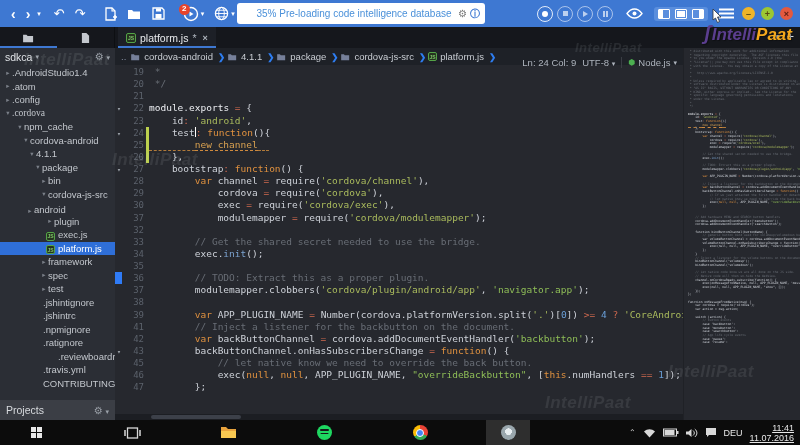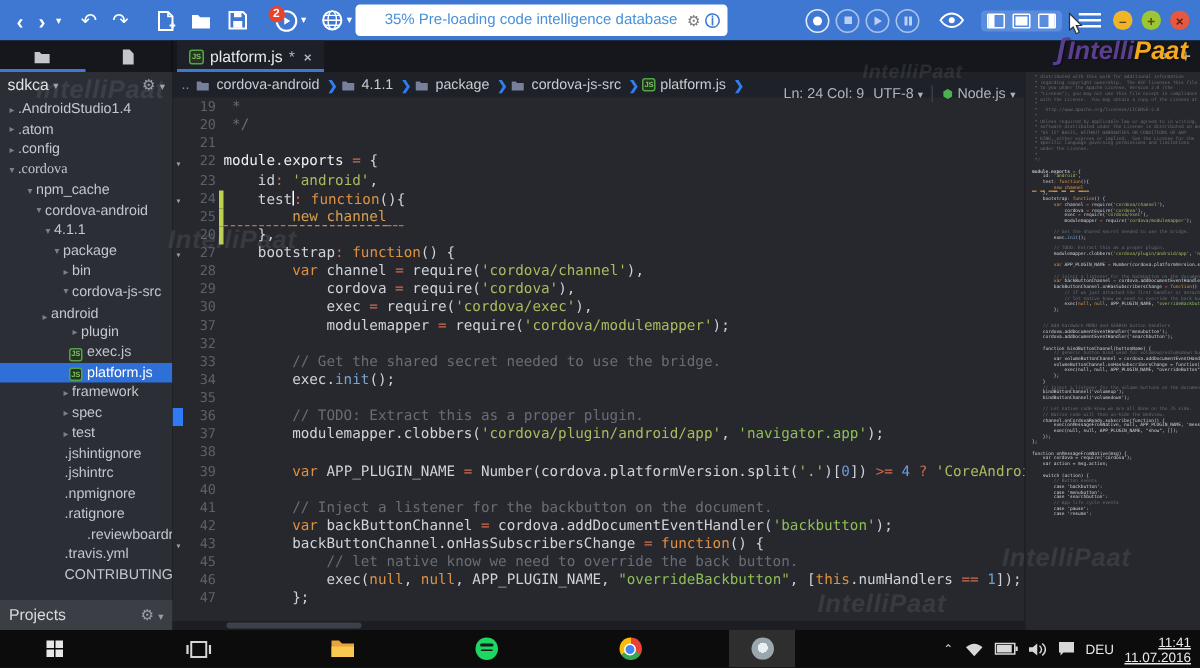--- a/index.html
+++ b/index.html
@@ -419,21 +419,20 @@
           <div class="cline"><span class="gut">30</span><span class="ctext"><span class="tk-d">            exec </span><span class="tk-o">=</span><span class="tk-d"> require(</span><span class="tk-s">'cordova/exec'</span><span class="tk-d">),</span></span></div>
           <div class="cline"><span class="gut">37</span><span class="ctext"><span class="tk-d">            modulemapper </span><span class="tk-o">=</span><span class="tk-d"> require(</span><span class="tk-s">'cordova/modulemapper'</span><span class="tk-d">);</span></span></div>
           <div class="cline"><span class="gut">32</span><span class="ctext"></span></div>
           <div class="cline"><span class="gut">33</span><span class="ctext"><span class="tk-c">        // Get the shared secret needed to use the bridge.</span></span></div>
           <div class="cline"><span class="gut">34</span><span class="ctext"><span class="tk-d">        exec.</span><span class="tk-m">init</span><span class="tk-d">();</span></span></div>
           <div class="cline"><span class="gut">35</span><span class="ctext"></span></div>
           <div class="cline"><span class="gut mark">36</span><span class="ctext"><span class="tk-c">        // TODO: Extract this as a proper plugin.</span></span></div>
           <div class="cline"><span class="gut">37</span><span class="ctext"><span class="tk-d">        modulemapper.clobbers(</span><span class="tk-s">'cordova/plugin/android/app'</span><span class="tk-d">, </span><span class="tk-s2">'navigator.app'</span><span class="tk-d">);</span></span></div>
           <div class="cline"><span class="gut">38</span><span class="ctext"></span></div>
           <div class="cline"><span class="gut">39</span><span class="ctext"><span class="tk-d">        </span><span class="tk-k">var</span><span class="tk-d"> APP_PLUGIN_NAME </span><span class="tk-o">=</span><span class="tk-d"> Number(cordova.platformVersion.split(</span><span class="tk-s">'.'</span><span class="tk-d">)[</span><span class="tk-n">0</span><span class="tk-d">]) </span><span class="tk-o">&gt;=</span><span class="tk-d"> </span><span class="tk-n">4</span><span class="tk-d"> </span><span class="tk-o">?</span><span class="tk-d"> </span><span class="tk-s">'CoreAndroid'</span></span></div>
-          <div class="cline"><span class="gut">40</span><span class="ctext"></span></div>
           <div class="cline"><span class="gut">41</span><span class="ctext"><span class="tk-c">        // Inject a listener for the backbutton on the document.</span></span></div>
           <div class="cline"><span class="gut">42</span><span class="ctext"><span class="tk-d">        </span><span class="tk-k">var</span><span class="tk-d"> backButtonChannel </span><span class="tk-o">=</span><span class="tk-d"> cordova.addDocumentEventHandler(</span><span class="tk-s2">'backbutton'</span><span class="tk-d">);</span></span></div>
           <div class="cline"><span class="gut">43<span class="fold">▾</span></span><span class="ctext"><span class="tk-d">        backButtonChannel.onHasSubscribersChange </span><span class="tk-o">=</span><span class="tk-d"> </span><span class="tk-k">function</span><span class="tk-d">() {</span></span></div>
           <div class="cline"><span class="gut">45</span><span class="ctext"><span class="tk-c">            // let native know we need to override the back button.</span></span></div>
           <div class="cline"><span class="gut">46</span><span class="ctext"><span class="tk-d">            exec(</span><span class="tk-k">null</span><span class="tk-d">, </span><span class="tk-k">null</span><span class="tk-d">, APP_PLUGIN_NAME, </span><span class="tk-s2">"overrideBackbutton"</span><span class="tk-d">, [</span><span class="tk-k">this</span><span class="tk-d">.numHandlers </span><span class="tk-o">==</span><span class="tk-d"> </span><span class="tk-n">1</span><span class="tk-d">]);</span></span></div>
           <div class="cline"><span class="gut">47</span><span class="ctext"><span class="tk-d">        };</span></span></div>
         </div>
       <div class="hscroll">
           <span class="hthumb"></span>
         </div>

